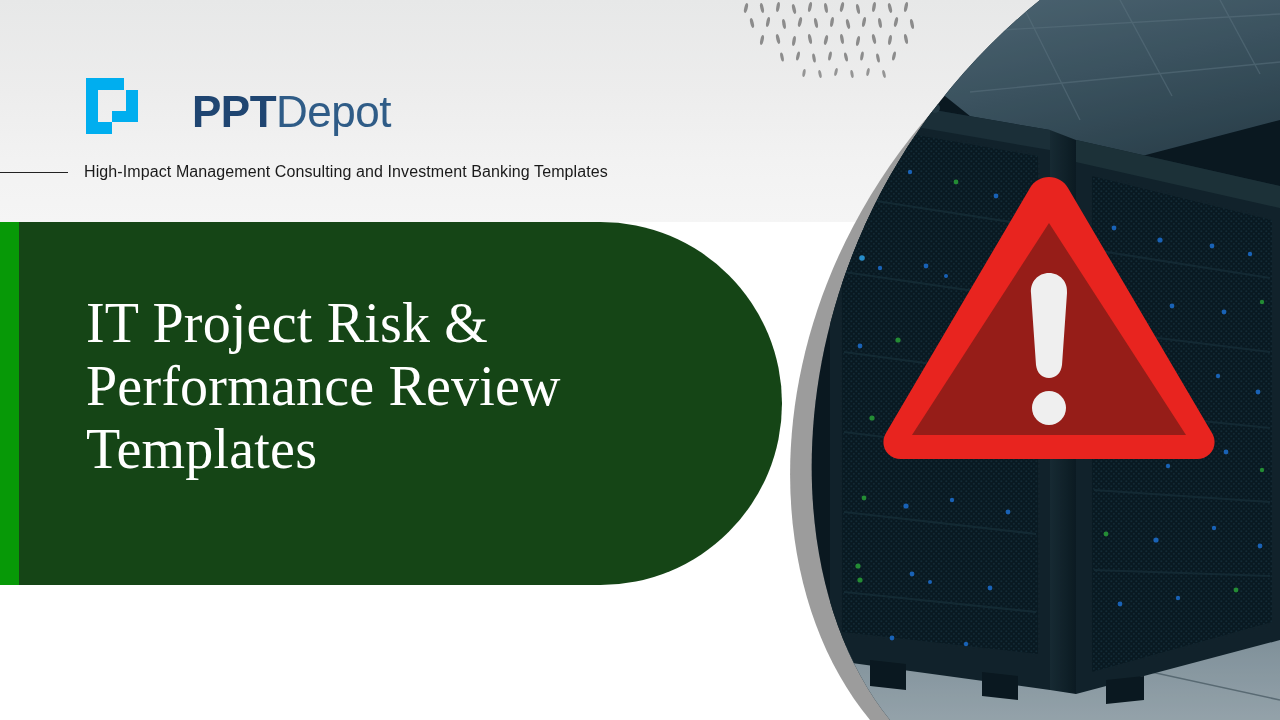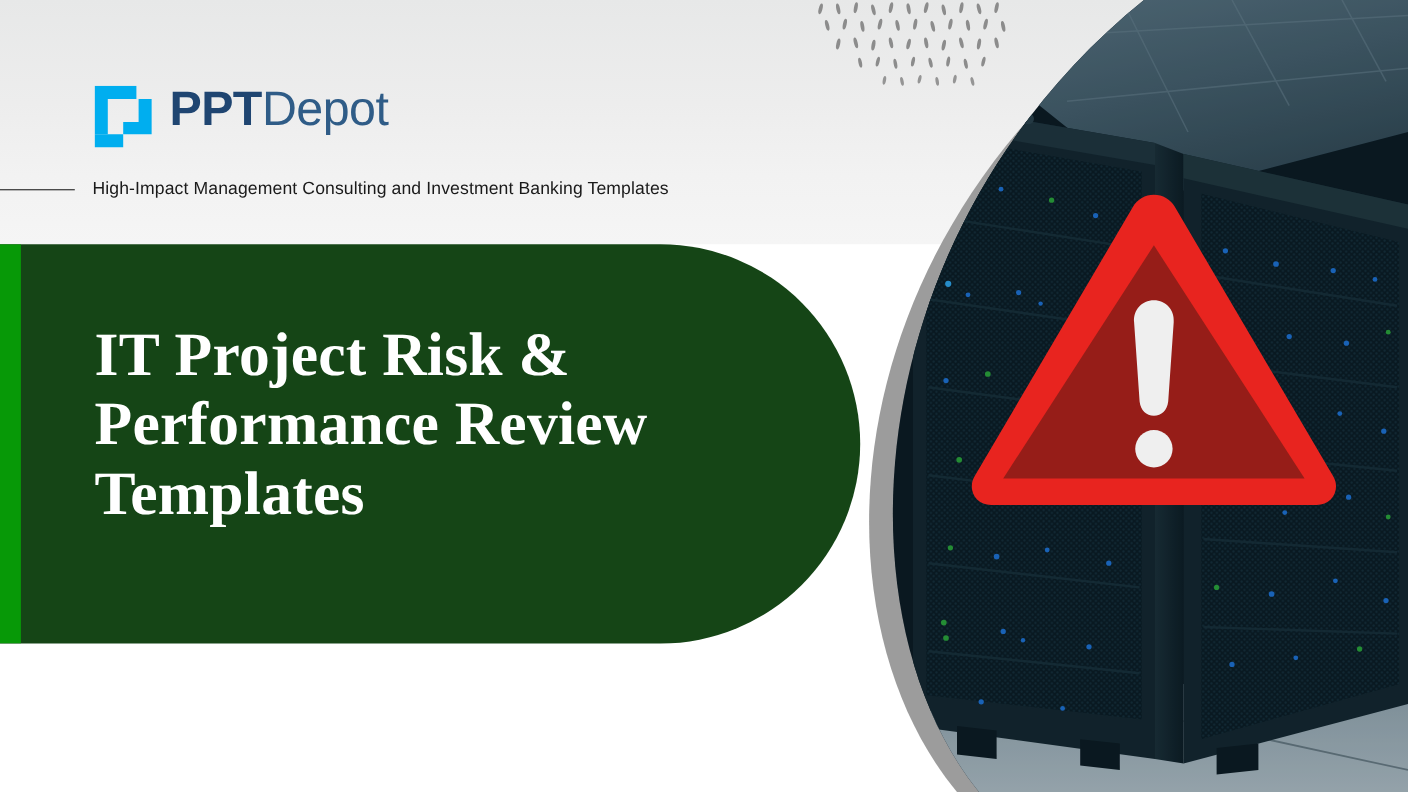--- a/index.html
+++ b/index.html
@@ -10,21 +10,21 @@
     font-family:"Liberation Sans",sans-serif;
     position:relative;
   }
   .slide{position:absolute;inset:0;width:1280px;height:720px;overflow:hidden;background:#fff;}
 
   
   .header-band{
     position:absolute;left:0;top:0;width:1280px;height:222px;
     background:linear-gradient(180deg,#e7e8e8 0%,#ededed 42%,#f2f2f2 72%,#f5f5f5 100%);
   }
-  .logo-block{position:absolute;left:86px;top:78px;display:flex;align-items:flex-start;}
+  .logo-block{position:absolute;left:86px;top:78px;display:flex;align-items:flex-end;gap:38px;}
   .logo-mark{position:relative;width:52px;height:56px;flex:none;}
   .logo-mark svg{display:block;}
   .logo-word{margin-left:16px;font-size:44px;line-height:1;letter-spacing:-0.5px;white-space:nowrap;}
   .logo-word .w1{font-weight:bold;color:#1f4571;}
   .logo-word .w2{font-weight:400;color:#2f5c87;}
 
   .tagline-row{position:absolute;left:0;top:163px;width:760px;display:flex;align-items:center;}
   .tagline-rule{width:68px;height:0;border-top:1px solid #222;margin-right:16px;flex:none;}
   .tagline-text{font-size:16px;color:#1a1a1a;white-space:nowrap;letter-spacing:.1px;}
 
@@ -32,21 +32,21 @@
   .title-panel{
     position:absolute;left:0;top:222px;width:782px;height:363px;
     background:#154516;
     border-top-right-radius:182px;border-bottom-right-radius:182px;
     overflow:hidden;
   }
   .accent-bar{position:absolute;left:0;top:0;width:19px;height:100%;background:#079907;}
   .title-text{
     position:absolute;left:86px;top:32px;width:600px;
     color:#ffffff;font-family:"Liberation Serif","DejaVu Serif",serif;
-    font-size:56px;line-height:1.13;letter-spacing:.2px;font-weight:700;
+    font-size:56px;line-height:1.13;letter-spacing:.2px;font-weight:400;
   }
 
   
   .photo-region{position:absolute;right:0;top:0;width:560px;height:720px;overflow:hidden;}
   .photo-region svg{display:block;position:absolute;left:0;top:0;}
 
   
   .tick-pattern{position:absolute;left:738px;top:0px;width:180px;height:92px;}
   .tick-pattern svg{display:block;}
 

